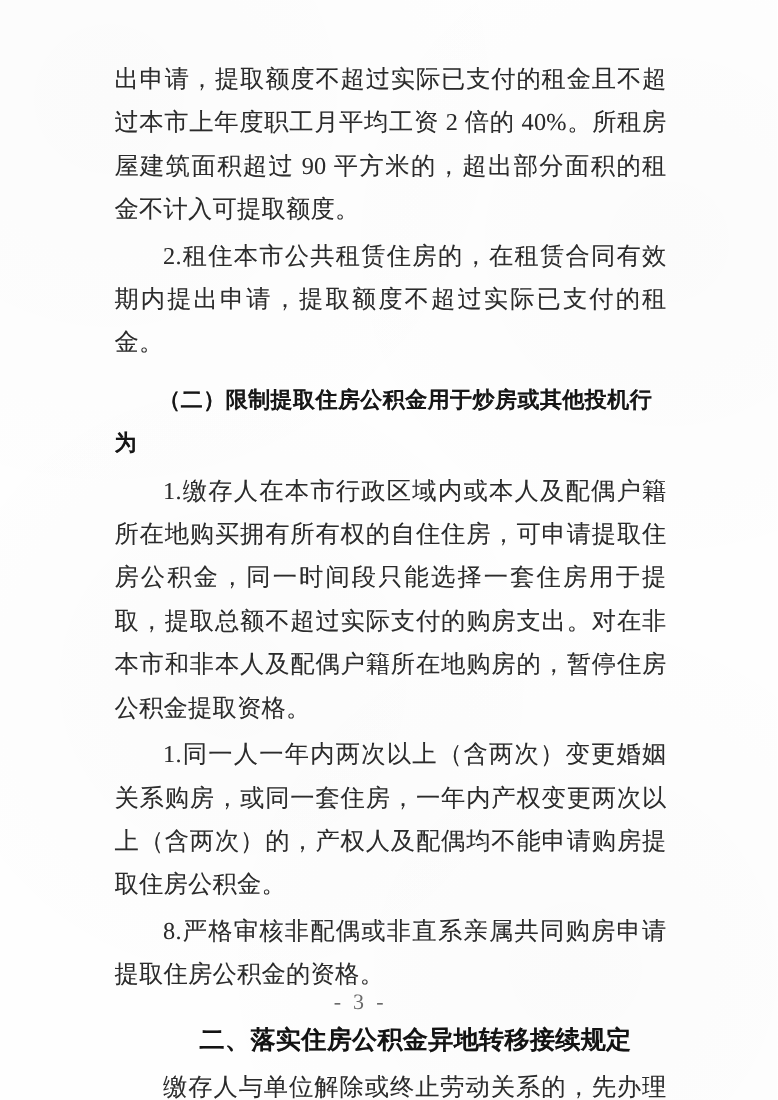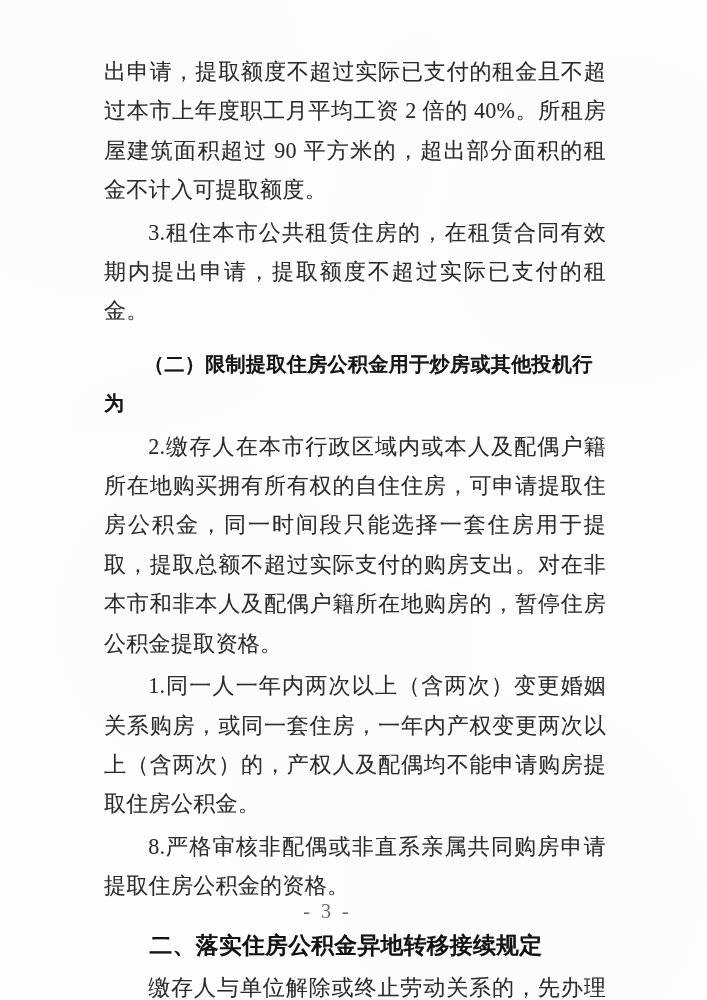--- a/index.html
+++ b/index.html
@@ -71,20 +71,21 @@
   .heading-hei {
     font-size: 22.8px;
     line-height: 39.4px;
     font-weight: bold;
     text-indent: 2em;
     letter-spacing: 0.3px;
     color: #131313;
     margin: 0;
     font-family: "Liberation Sans", "DejaVu Sans", sans-serif;
     text-shadow: 0 0 0.4px rgba(0,0,0,0.35);
+    text-align: center;
   }
 
   
   .gap-sm { height: 3px; }
   .gap-md { height: 14px; }
   .gap-lg { height: 20px; }
 
   
   #page-footer {
     position: absolute;
@@ -108,29 +109,29 @@
 <body>
 
 <div id="page-sheet">
 
   <div id="text-column">
 
     <p class="para cont">出申请，提取额度不超过实际已支付的租金且不超过本市上年度职工月平均工资 2 倍的 40%。所租房屋建筑面积超过 90 平方米的，超出部分面积的租金不计入可提取额度。</p>
 
     <div class="gap-sm"></div>
 
-    <p class="para indent">3.租住本市公共租赁住房的，在租赁合同有效期内提出申请，提取额度不超过实际已支付的租金。</p>
+    <p class="para indent">2.租住本市公共租赁住房的，在租赁合同有效期内提出申请，提取额度不超过实际已支付的租金。</p>
 
     <div class="gap-md"></div>
 
     <h2 class="heading-kai">（二）限制提取住房公积金用于炒房或其他投机行为</h2>
 
     <div class="gap-sm"></div>
 
-    <p class="para indent">2.缴存人在本市行政区域内或本人及配偶户籍所在地购买拥有所有权的自住住房，可申请提取住房公积金，同一时间段只能选择一套住房用于提取，提取总额不超过实际支付的购房支出。对在非本市和非本人及配偶户籍所在地购房的，暂停住房公积金提取资格。</p>
+    <p class="para indent">1.缴存人在本市行政区域内或本人及配偶户籍所在地购买拥有所有权的自住住房，可申请提取住房公积金，同一时间段只能选择一套住房用于提取，提取总额不超过实际支付的购房支出。对在非本市和非本人及配偶户籍所在地购房的，暂停住房公积金提取资格。</p>
 
     <div class="gap-sm"></div>
 
     <p class="para indent">1.同一人一年内两次以上（含两次）变更婚姻关系购房，或同一套住房，一年内产权变更两次以上（含两次）的，产权人及配偶均不能申请购房提取住房公积金。</p>
 
     <div class="gap-sm"></div>
 
     <p class="para indent">8.严格审核非配偶或非直系亲属共同购房申请提取住房公积金的资格。</p>
 
     <div class="gap-lg"></div>

